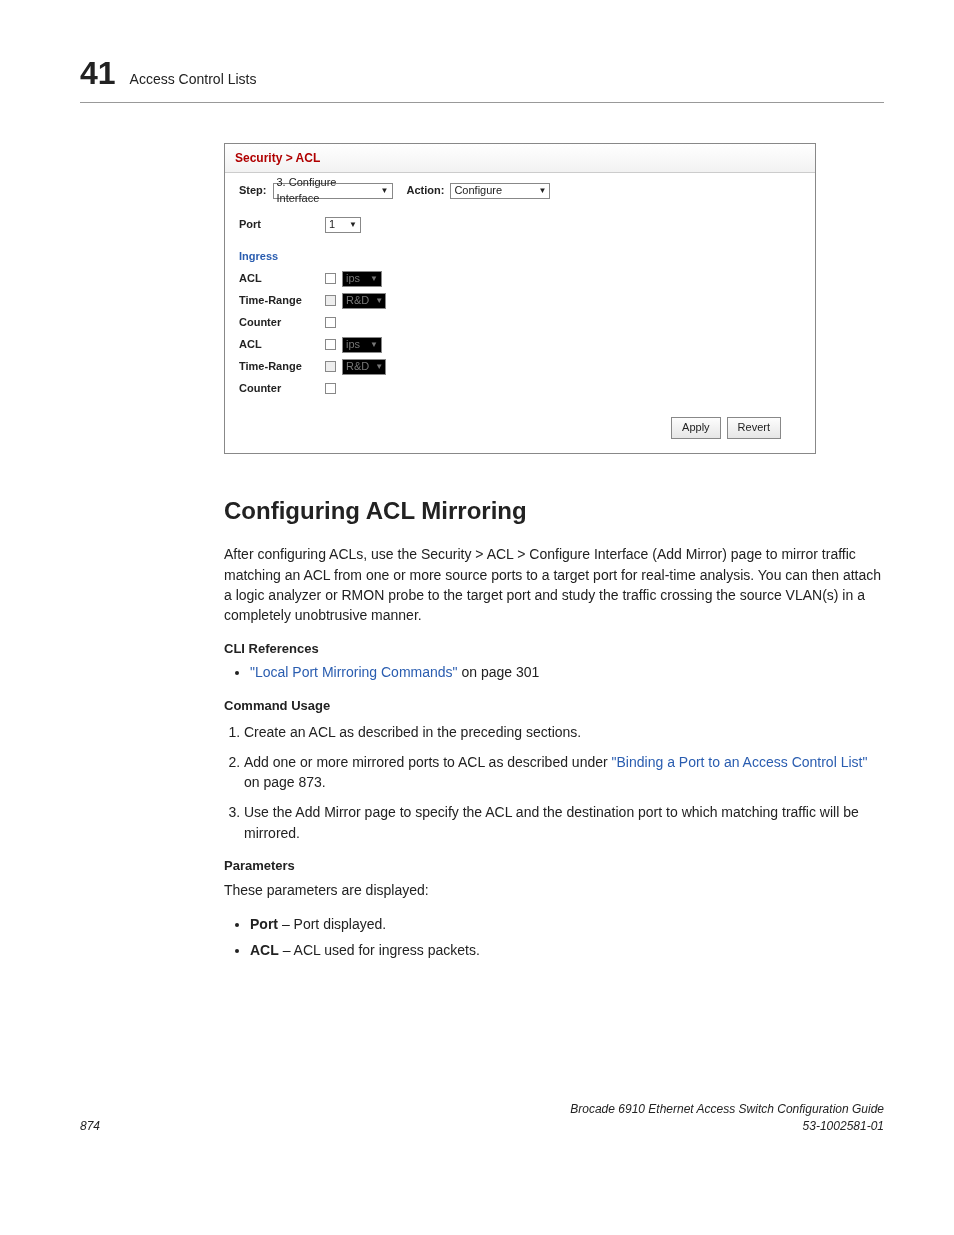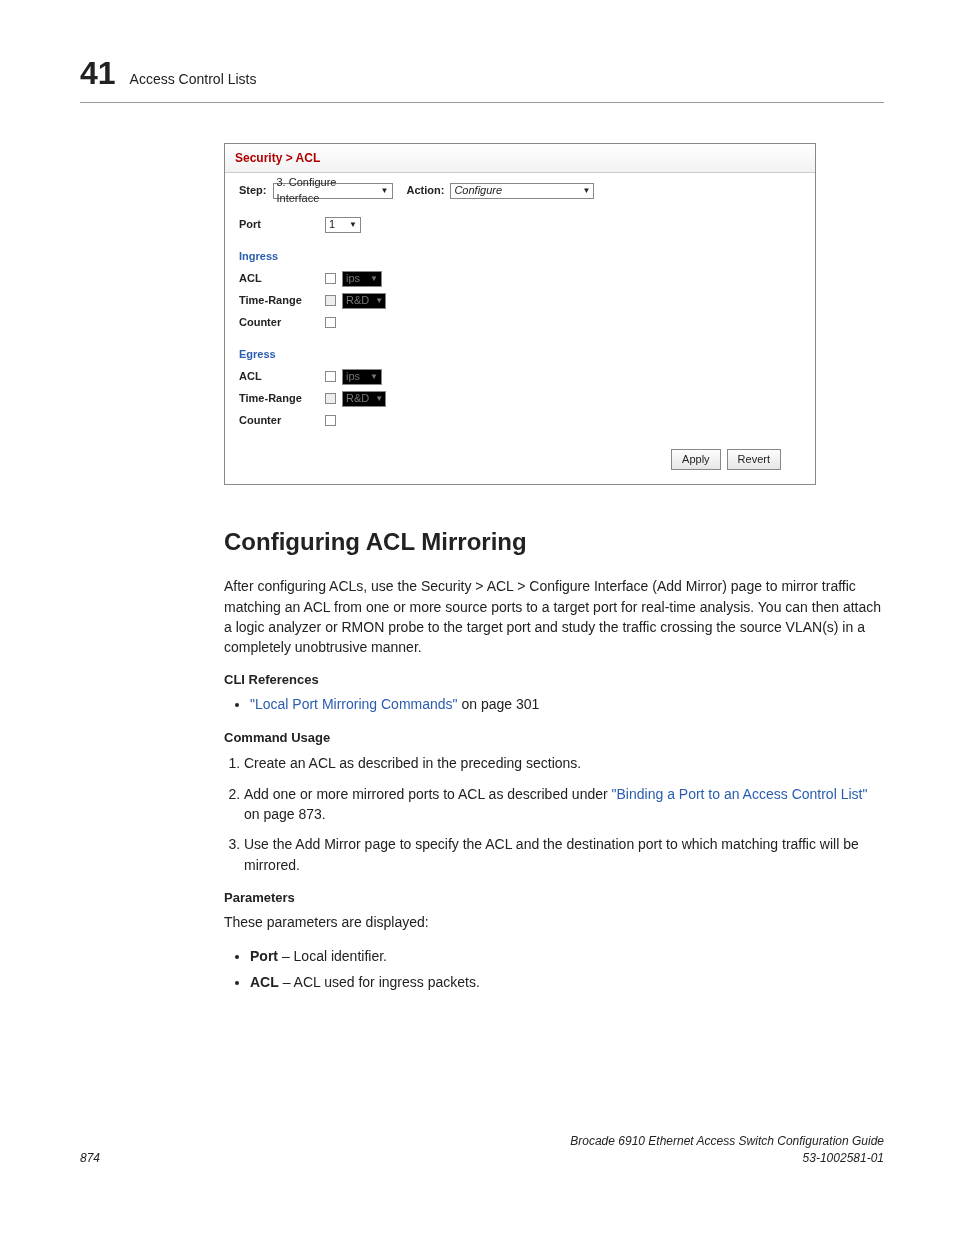--- a/index.html
+++ b/index.html
@@ -97,21 +97,21 @@
   <div class="figure-box">
     <div class="fig-bc">Security &gt; ACL</div>
     <div class="fig-body">
       <div class="row">
         <span style="font-weight:bold; margin-right:6px;">Step:</span>
         <span class="sel" style="width:120px;">
           <span>3. Configure Interface</span>
             <span class="arrow">▼</span>
         </span>
         <span style="font-weight:bold; margin:0 6px 0 14px;">Action:</span>
-        <span class="sel" style="width:144px;font-style:italic;">
+        <span class="sel" style="width:100px;">
           <span>Configure</span>
             <span class="arrow">▼</span>
         </span>
       </div>
 
       <div style="height:12px;"></div>
 
 
       <div class="row">
         <span class="lbl">Port</span>
@@ -136,21 +136,20 @@
         <span class="sel disabled" style="width:44px;">
             <span>R&amp;D</span>
             <span class="arrow">▼</span>
           </span>
       </div>
       <div class="row">
         <span class="lbl">Counter</span>
         <span class="chk"></span>
       </div>
 
-      <div class="sect">Egress</div>
       <div class="row">
         <span class="lbl">ACL</span>
         <span class="chk"></span>
         <span class="sel disabled" style="width:40px;">
             <span>ips</span>
             <span class="arrow">▼</span>
           </span>
       </div>
       <div class="row">
         <span class="lbl">Time-Range</span>
@@ -187,21 +186,21 @@
     <li>Create an ACL as described in the preceding sections.</li>
     <li>
       <span>Add one or more mirrored ports to ACL as described under </span><span class="link">"Binding a Port to an Access Control List"</span><span> on page 873.</span>
     </li>
     <li>Use the Add Mirror page to specify the ACL and the destination port to which matching traffic will be mirrored.</li>
   </ol>
 
   <div class="sub">Parameters</div>
   <p>These parameters are displayed:</p>
   <ul class="bul">
-    <li><b>Port</b><span> – Local identifier.</span></li>
+    <li><b>Port</b><span> – Port displayed.</span></li>
     <li><b>ACL</b><span> – ACL used for ingress packets.</span></li>
   </ul>
 
 </div>
 
 <div class="footer">
   <span class="left">874</span>
   <span class="right">
     <span>Brocade 6910 Ethernet Access Switch Configuration Guide</span><br>
     <span>53-1002581-01</span>

